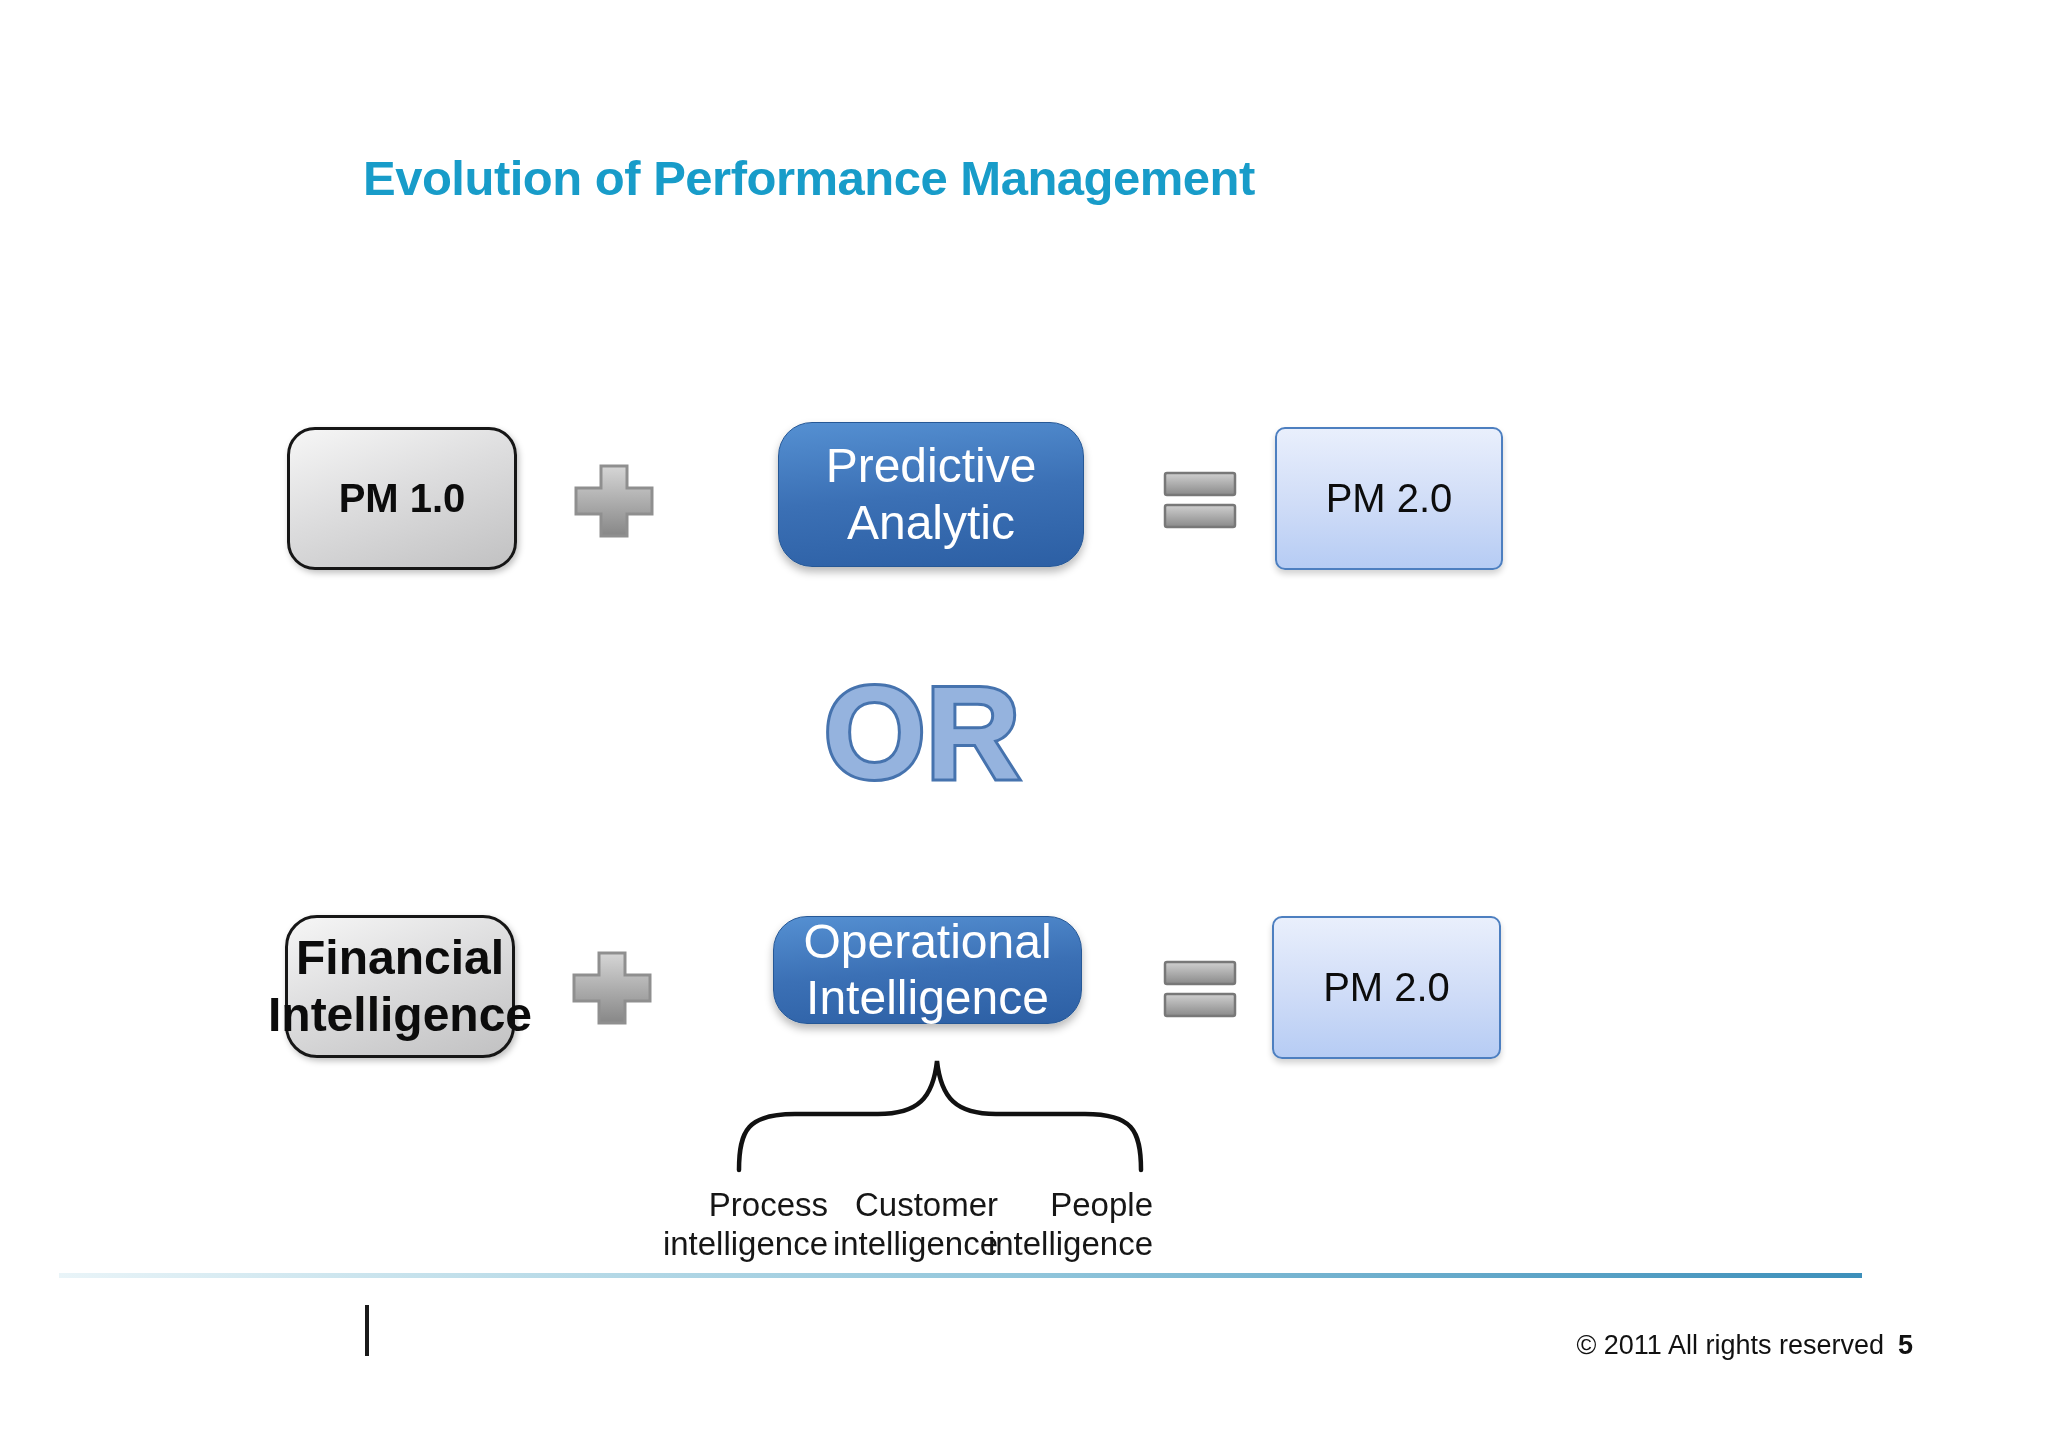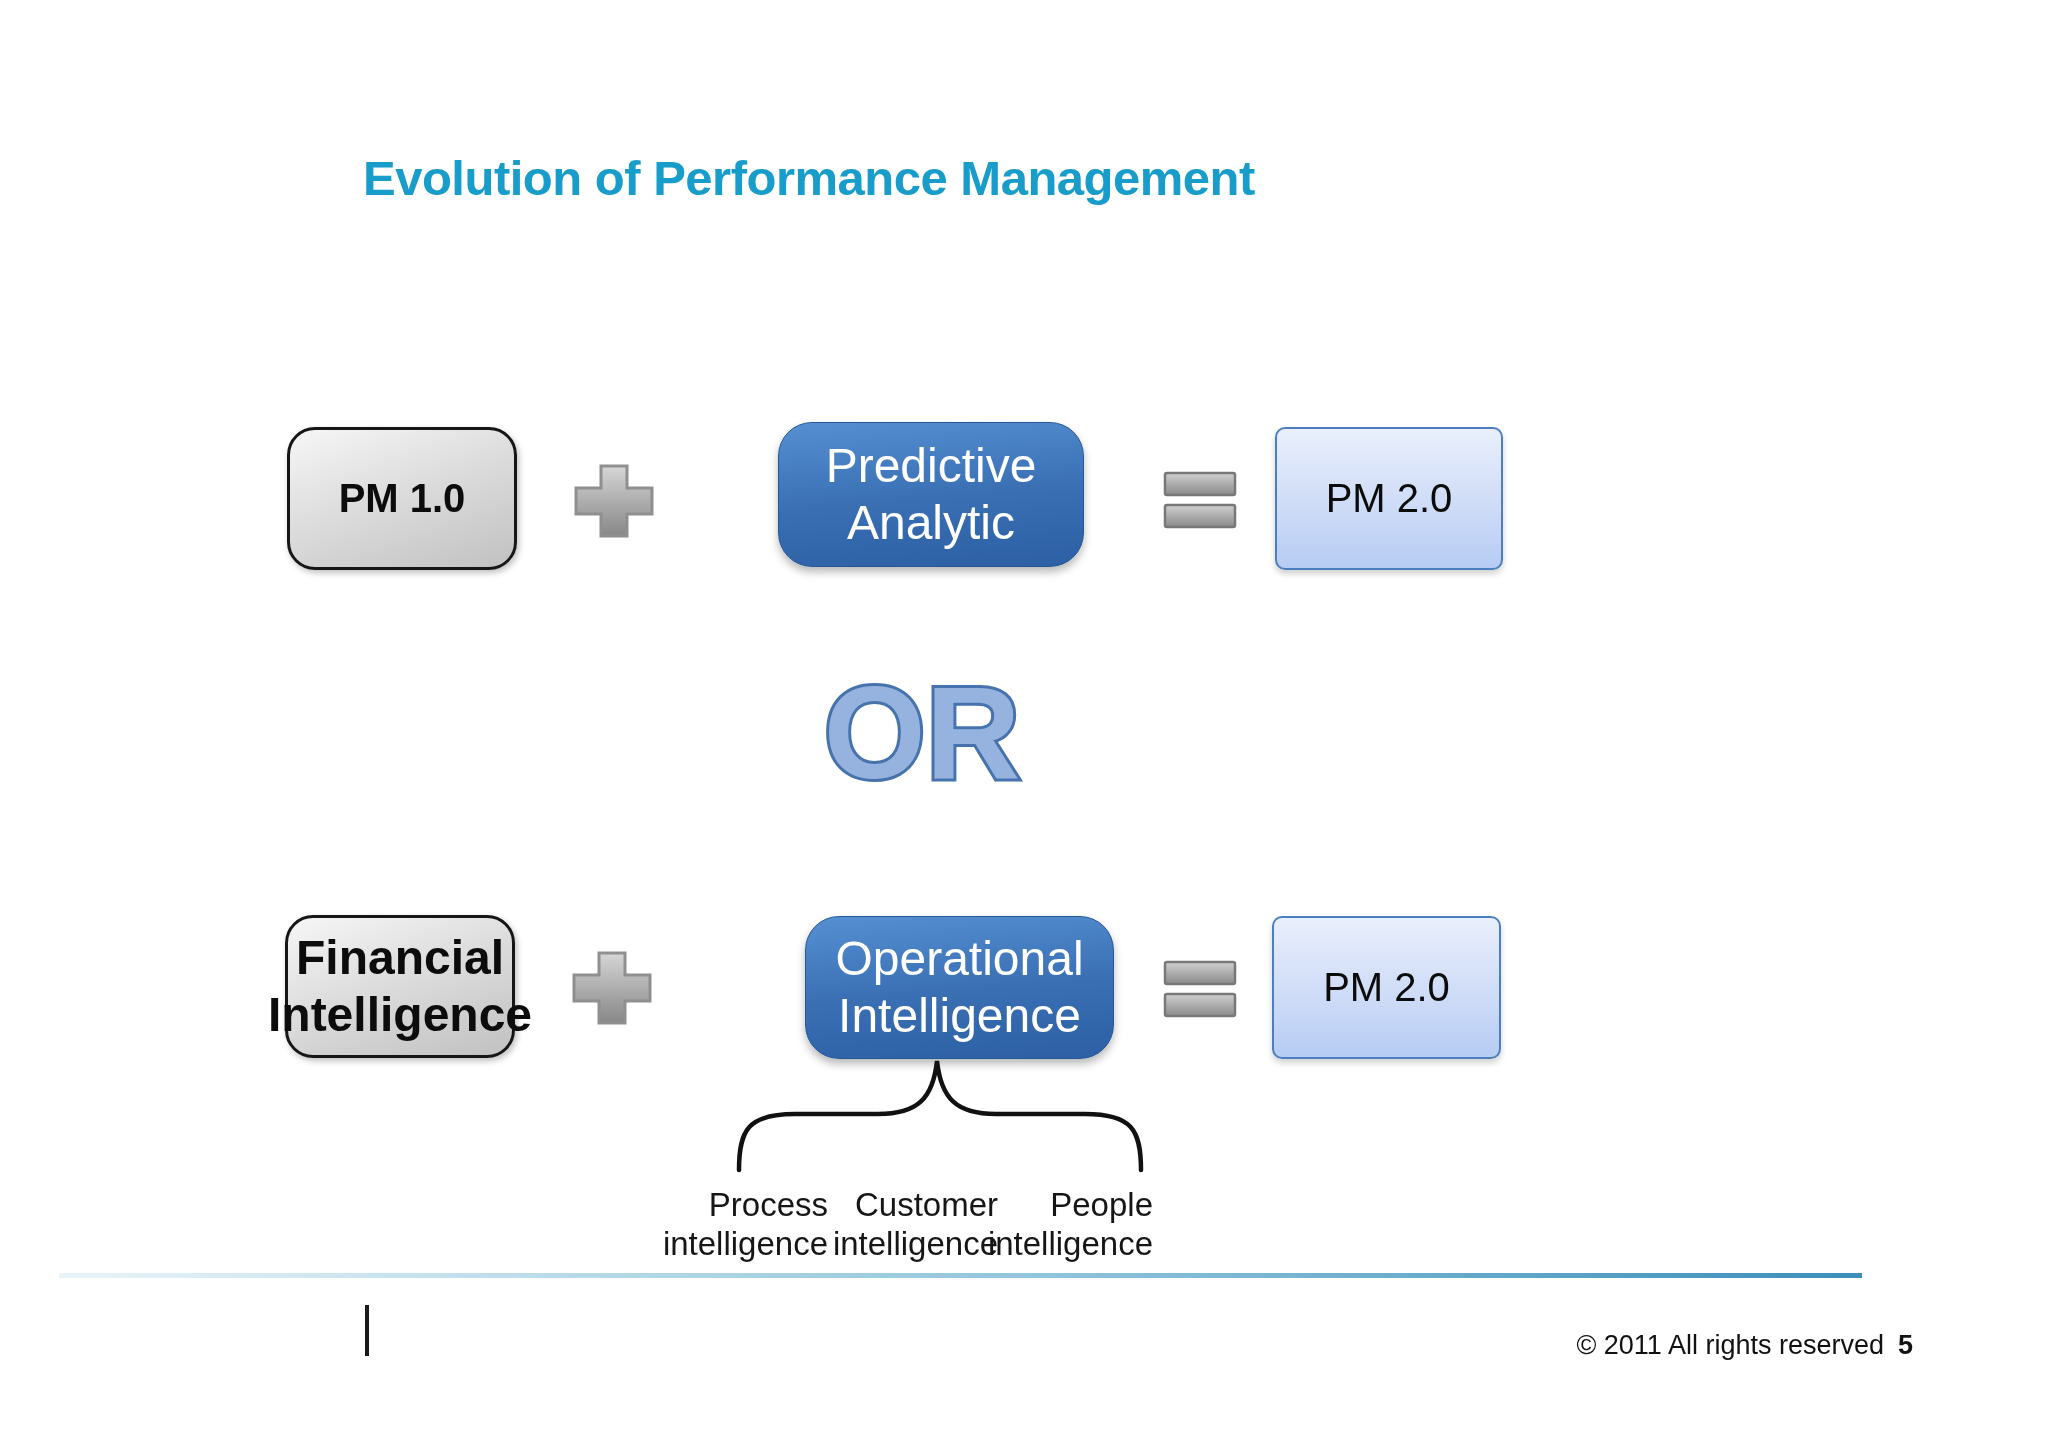--- a/index.html
+++ b/index.html
@@ -138,30 +138,30 @@
   </svg>
 
   <div class="abs box lightblue-box one-line" style="left:1275px; top:427px; width:228px; height:143px;">
     <div>PM 2.0</div>
   </div>
 
   <svg class="abs" style="left:795px; top:658px;" width="255" height="140" viewBox="0 0 255 140">
     <text x="127" y="120" text-anchor="middle" font-family="Liberation Sans, DejaVu Sans, sans-serif" font-size="131" font-weight="bold" fill="#95b3de" stroke="#4673ae" stroke-width="6" style="paint-order: stroke fill;">OR</text>
   </svg>
 
-  <div class="abs box gray-box two-line" style="left:285px; top:915px; width:230px; height:143px;">
+  <div class="abs box gray-box two-line" style="left:285px; top:915px; width:230px; height:143px;border-radius:32px;">
     <div>Financial</div>
     <div>Intelligence</div>
   </div>
 
   <svg class="abs" style="left:572px; top:951px;" width="80" height="74" viewBox="0 0 80 74">
     <path d="M 2 24 L 27 24 L 27 2 L 53 2 L 53 24 L 78 24 L 78 50 L 53 50 L 53 72 L 27 72 L 27 50 L 2 50 Z" fill="url(#plusGrad)" stroke="#8f8f8f" stroke-width="3"></path>
   </svg>
 
-  <div class="abs box blue-box two-line" style="left:773px; top:916px; width:309px; height:143px;margin-left:32px;">
+  <div class="abs box blue-box two-line" style="left:773px; top:916px; width:309px; height:108px;">
     <div>Operational</div>
     <div>Intelligence</div>
   </div>
 
   <svg class="abs" style="left:1163px; top:960px;" width="74" height="58" viewBox="0 0 74 58">
     <rect x="2" y="2" width="70" height="22" rx="2" fill="url(#eqGrad)" stroke="#787878" stroke-width="2.5"></rect>
     <rect x="2" y="34" width="70" height="22" rx="2" fill="url(#eqGrad)" stroke="#787878" stroke-width="2.5"></rect>
   </svg>
 
   <div class="abs box lightblue-box one-line" style="left:1272px; top:916px; width:229px; height:143px;">

